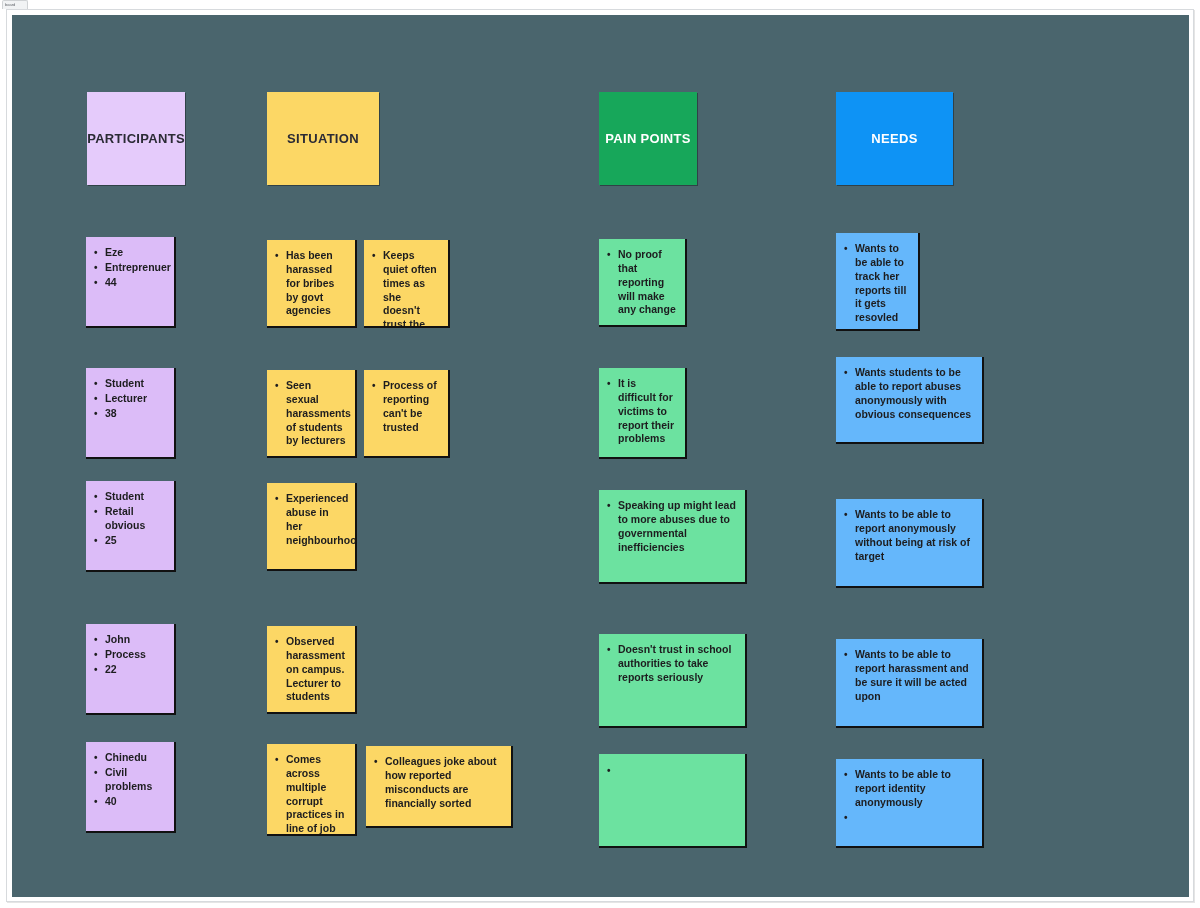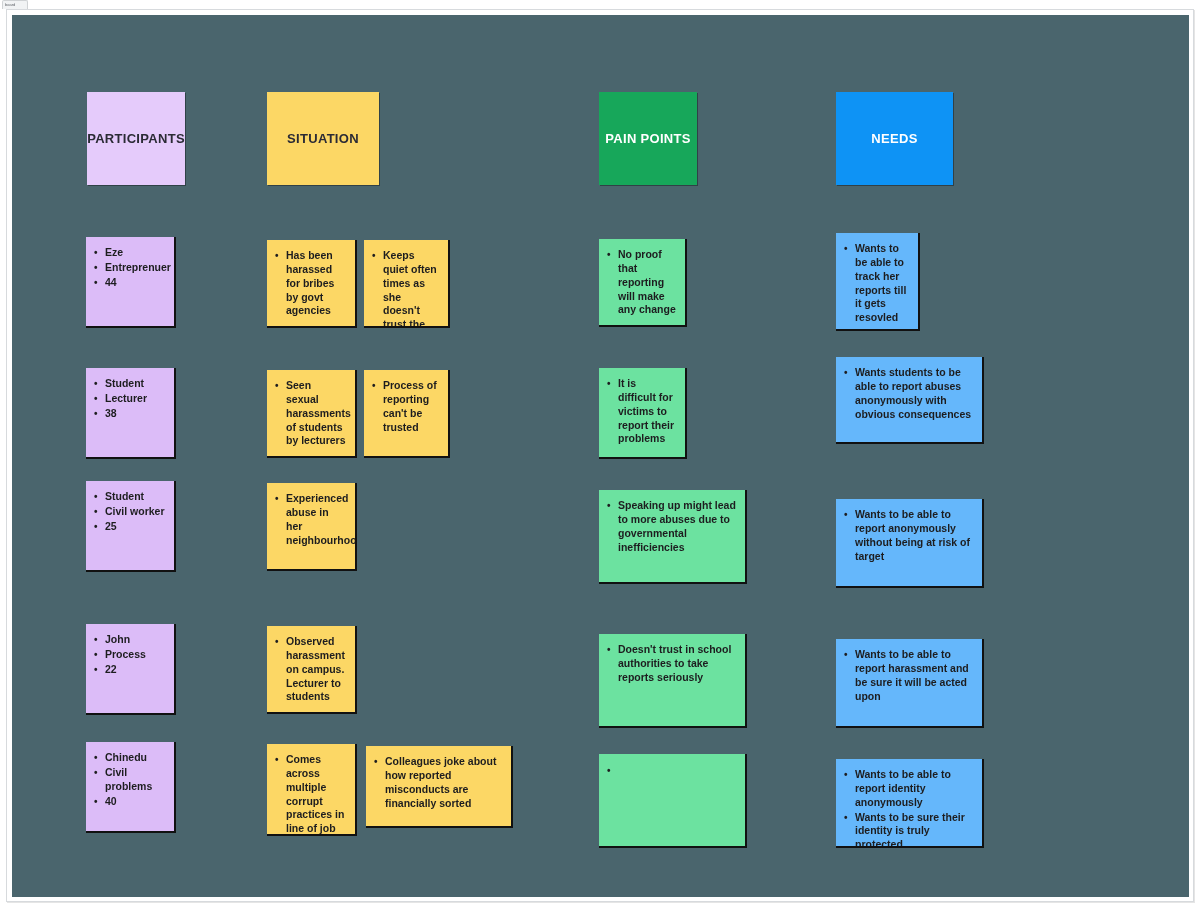--- a/index.html
+++ b/index.html
@@ -127,21 +127,21 @@
         <div class="note" style="left: 74px; top: 353px; width: 88px; height: 89px; background: rgb(220, 188, 248);">
           <ul>
             <li><span class="bullet">•</span><span>Student</span></li>
             <li><span class="bullet">•</span><span>Lecturer</span></li>
             <li><span class="bullet">•</span><span>38</span></li>
           </ul>
         </div>
         <div class="note" style="left: 74px; top: 466px; width: 88px; height: 89px; background: rgb(220, 188, 248);">
           <ul>
             <li><span class="bullet">•</span><span>Student</span></li>
-            <li><span class="bullet">•</span><span>Civil worker</span></li>
+            <li><span class="bullet">•</span><span>Retail obvious</span></li>
             <li><span class="bullet">•</span><span>25</span></li>
           </ul>
         </div>
         <div class="note" style="left: 74px; top: 609px; width: 88px; height: 89px; background: rgb(220, 188, 248);">
           <ul>
             <li><span class="bullet">•</span><span>John</span></li>
             <li><span class="bullet">•</span><span>Process</span></li>
             <li><span class="bullet">•</span><span>22</span></li>
           </ul>
         </div>
@@ -242,19 +242,19 @@
           </ul>
         </div>
         <div class="note" style="left: 824px; top: 624px; width: 146px; height: 87px; background: rgb(101, 183, 251);">
           <ul>
             <li><span class="bullet">•</span><span>Wants to be able to report harassment and be sure it will be acted upon</span></li>
           </ul>
         </div>
         <div class="note" style="left: 824px; top: 744px; width: 146px; height: 87px; background: rgb(101, 183, 251);">
           <ul>
             <li><span class="bullet">•</span><span>Wants to be able to report identity anonymously</span></li>
-            <li><span class="bullet">•</span><span>Wants to be sure their identity is truly protected</span></li>
+            <li><span class="bullet">•</span></li>
           </ul>
         </div>
       </div>
   </div>
 
 </div>
 
 </body></html>

